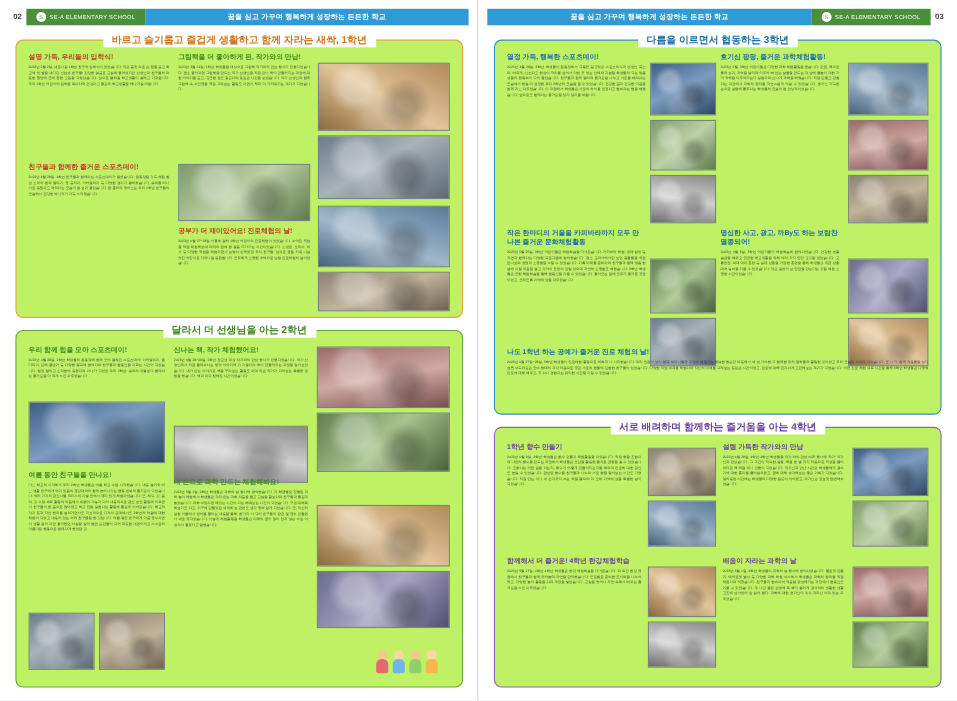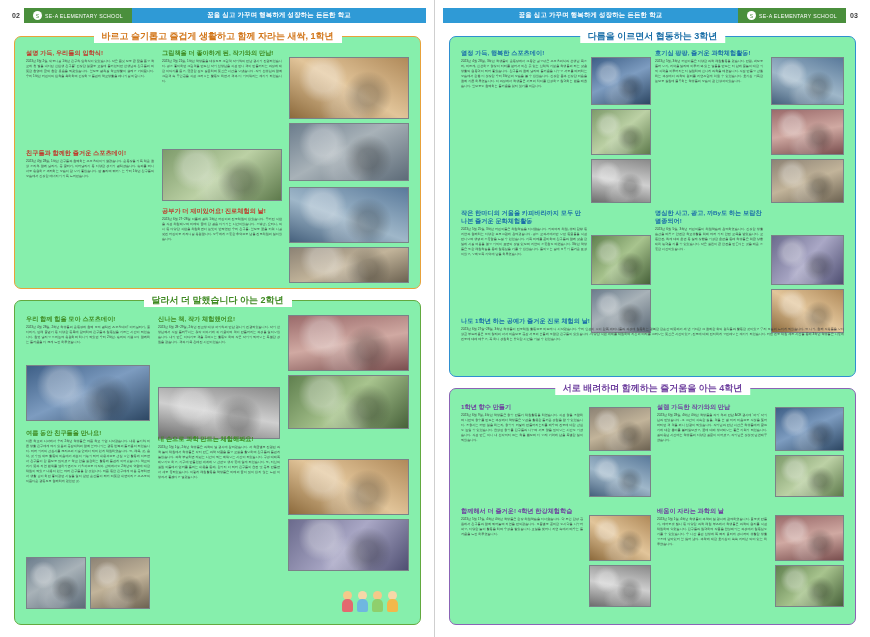--- a/index.html
+++ b/index.html
@@ -48,21 +48,21 @@
     font-size: 6.4px; font-weight: bold; letter-spacing: .2px;
   }
   .hdr.rtl { flex-direction: row-reverse; }
   .hdr.rtl .slogan { background: #2f9ad6; }
 
   
   .section {
     position: absolute;
     border-radius: 7px;
     border: 1.2px solid #999;
-    background: #86efac;
+    background: #bef264;
     text-decoration: underline;
   }
   .section .title {
     position: absolute; top: -7px; left: 50%; transform: translateX(-50%);
     background: #fff; padding: 0 8px;
     font-size: 9px; font-weight: bold; white-space: nowrap;
   }
   .sec-orange { border-color: #e8a13a; }
   .sec-orange .title { color: #d2761a; }
   .sec-green  { border-color: #62a93f; }
@@ -159,21 +159,21 @@
         <div class="article" style="top:162px; left:140px; width:120px;">
           <div class="art-h h-red">공부가 더 재미있어요! 진로체험의 날!</div>
           <div class="art-p">2023년 6월 27~28일 이틀에 걸쳐 1학년 어린이의 진로체험이 있었습니다. 주어진 직업을 직접 체험해보며 미래의 꿈에 한 걸음 다가가는 시간이었습니다. 소방관, 요리사, 의사 등 다양한 직업을 체험하면서 눈빛이 반짝였던 우리 친구들. 앞으로 꿈을 키워 나갈 멋진 어린이로 자라나길 응원합니다. 모두에게 소중한 추억으로 남을 진로체험의 날이었습니다.</div>
         </div>
         <div class="photo ph-c" style="top:142px; left:267px; width:120px; height:56px;"></div>
         <div class="photo ph-b" style="top:202px; left:267px; width:120px; height:36px;"></div>
       </div>
     </div>
 
     <div class="section sec-green" style="top:300px; left:14px; width:407px; height:325px;">
-      <div class="title">달라서 더 말했습니다 아는 2학년</div>
+      <div class="title">달라서 더 선생님을 아는 2학년</div>
       <div class="sec-body">
         <div class="article" style="top:6px; left:4px; width:124px;">
           <div class="art-h h-green">우리 함께 힘을 모아 스포츠데이!</div>
           <div class="art-p">2023년 4월 28일, 2학년 학생들의 운동장에 함께 모여 펼쳐진 스포츠데이! 이어달리기, 줄다리기, 단체 줄넘기 등 다양한 종목에 참여하며 친구들과 협동심을 기르는 시간이 되었습니다. 힘껏 달리고 소리높여 응원하며 하나가 되었던 우리 2학년. 승리의 기쁨보다 함께하는 즐거움을 더 크게 느낀 하루였습니다.</div>
         </div>
         <div class="article" style="top:6px; left:136px; width:122px;">
           <div class="art-h h-green">신나는 책, 작가 체험했어요!</div>
           <div class="art-p">2023년 6월 28~29일, 2학년 전교생 대상 작가와의 만남 행사가 진행되었습니다. 작가 선생님께서 직접 들려주시는 창작 이야기에 귀 기울이며 책이 만들어지는 과정을 알아보았습니다. 내가 만든 이야기로 책을 꾸며보는 활동도 하며 작은 작가가 되어보는 특별한 경험을 했습니다. 책과 더욱 친해진 시간이었습니다.</div>
         </div>
         <div class="photo ph-e" style="top:6px; left:266px; width:121px; height:56px;"></div>

